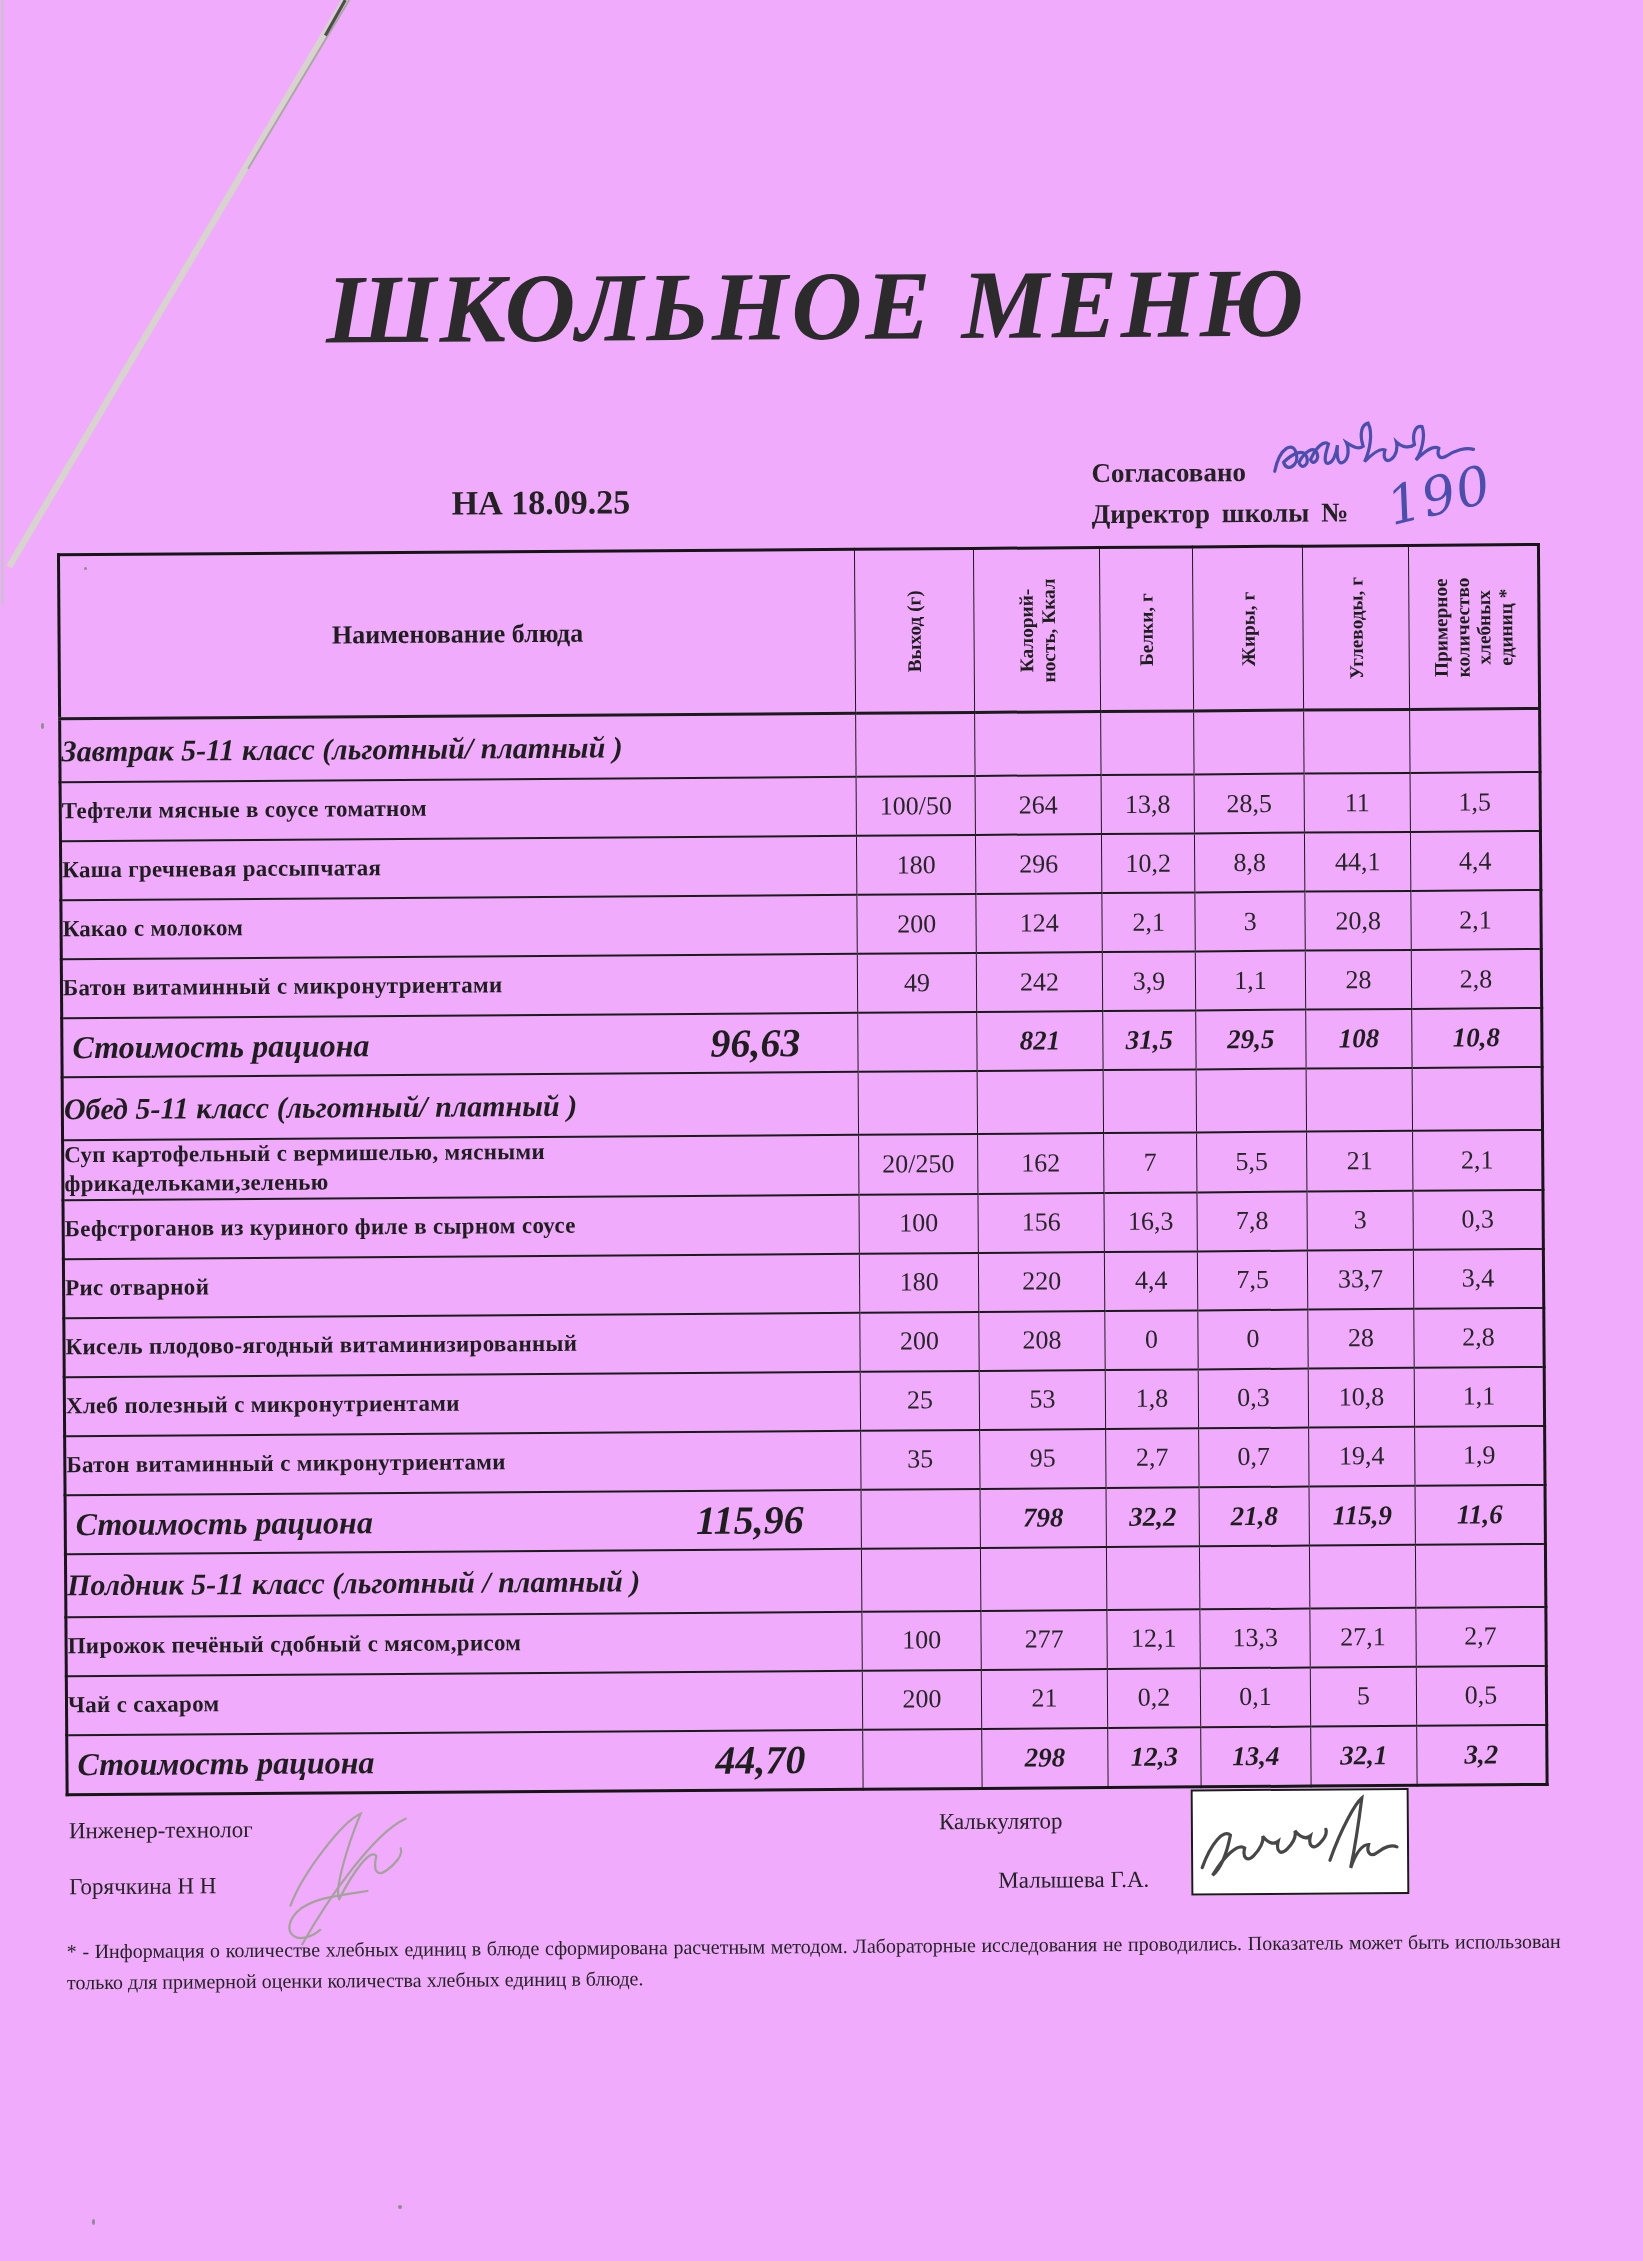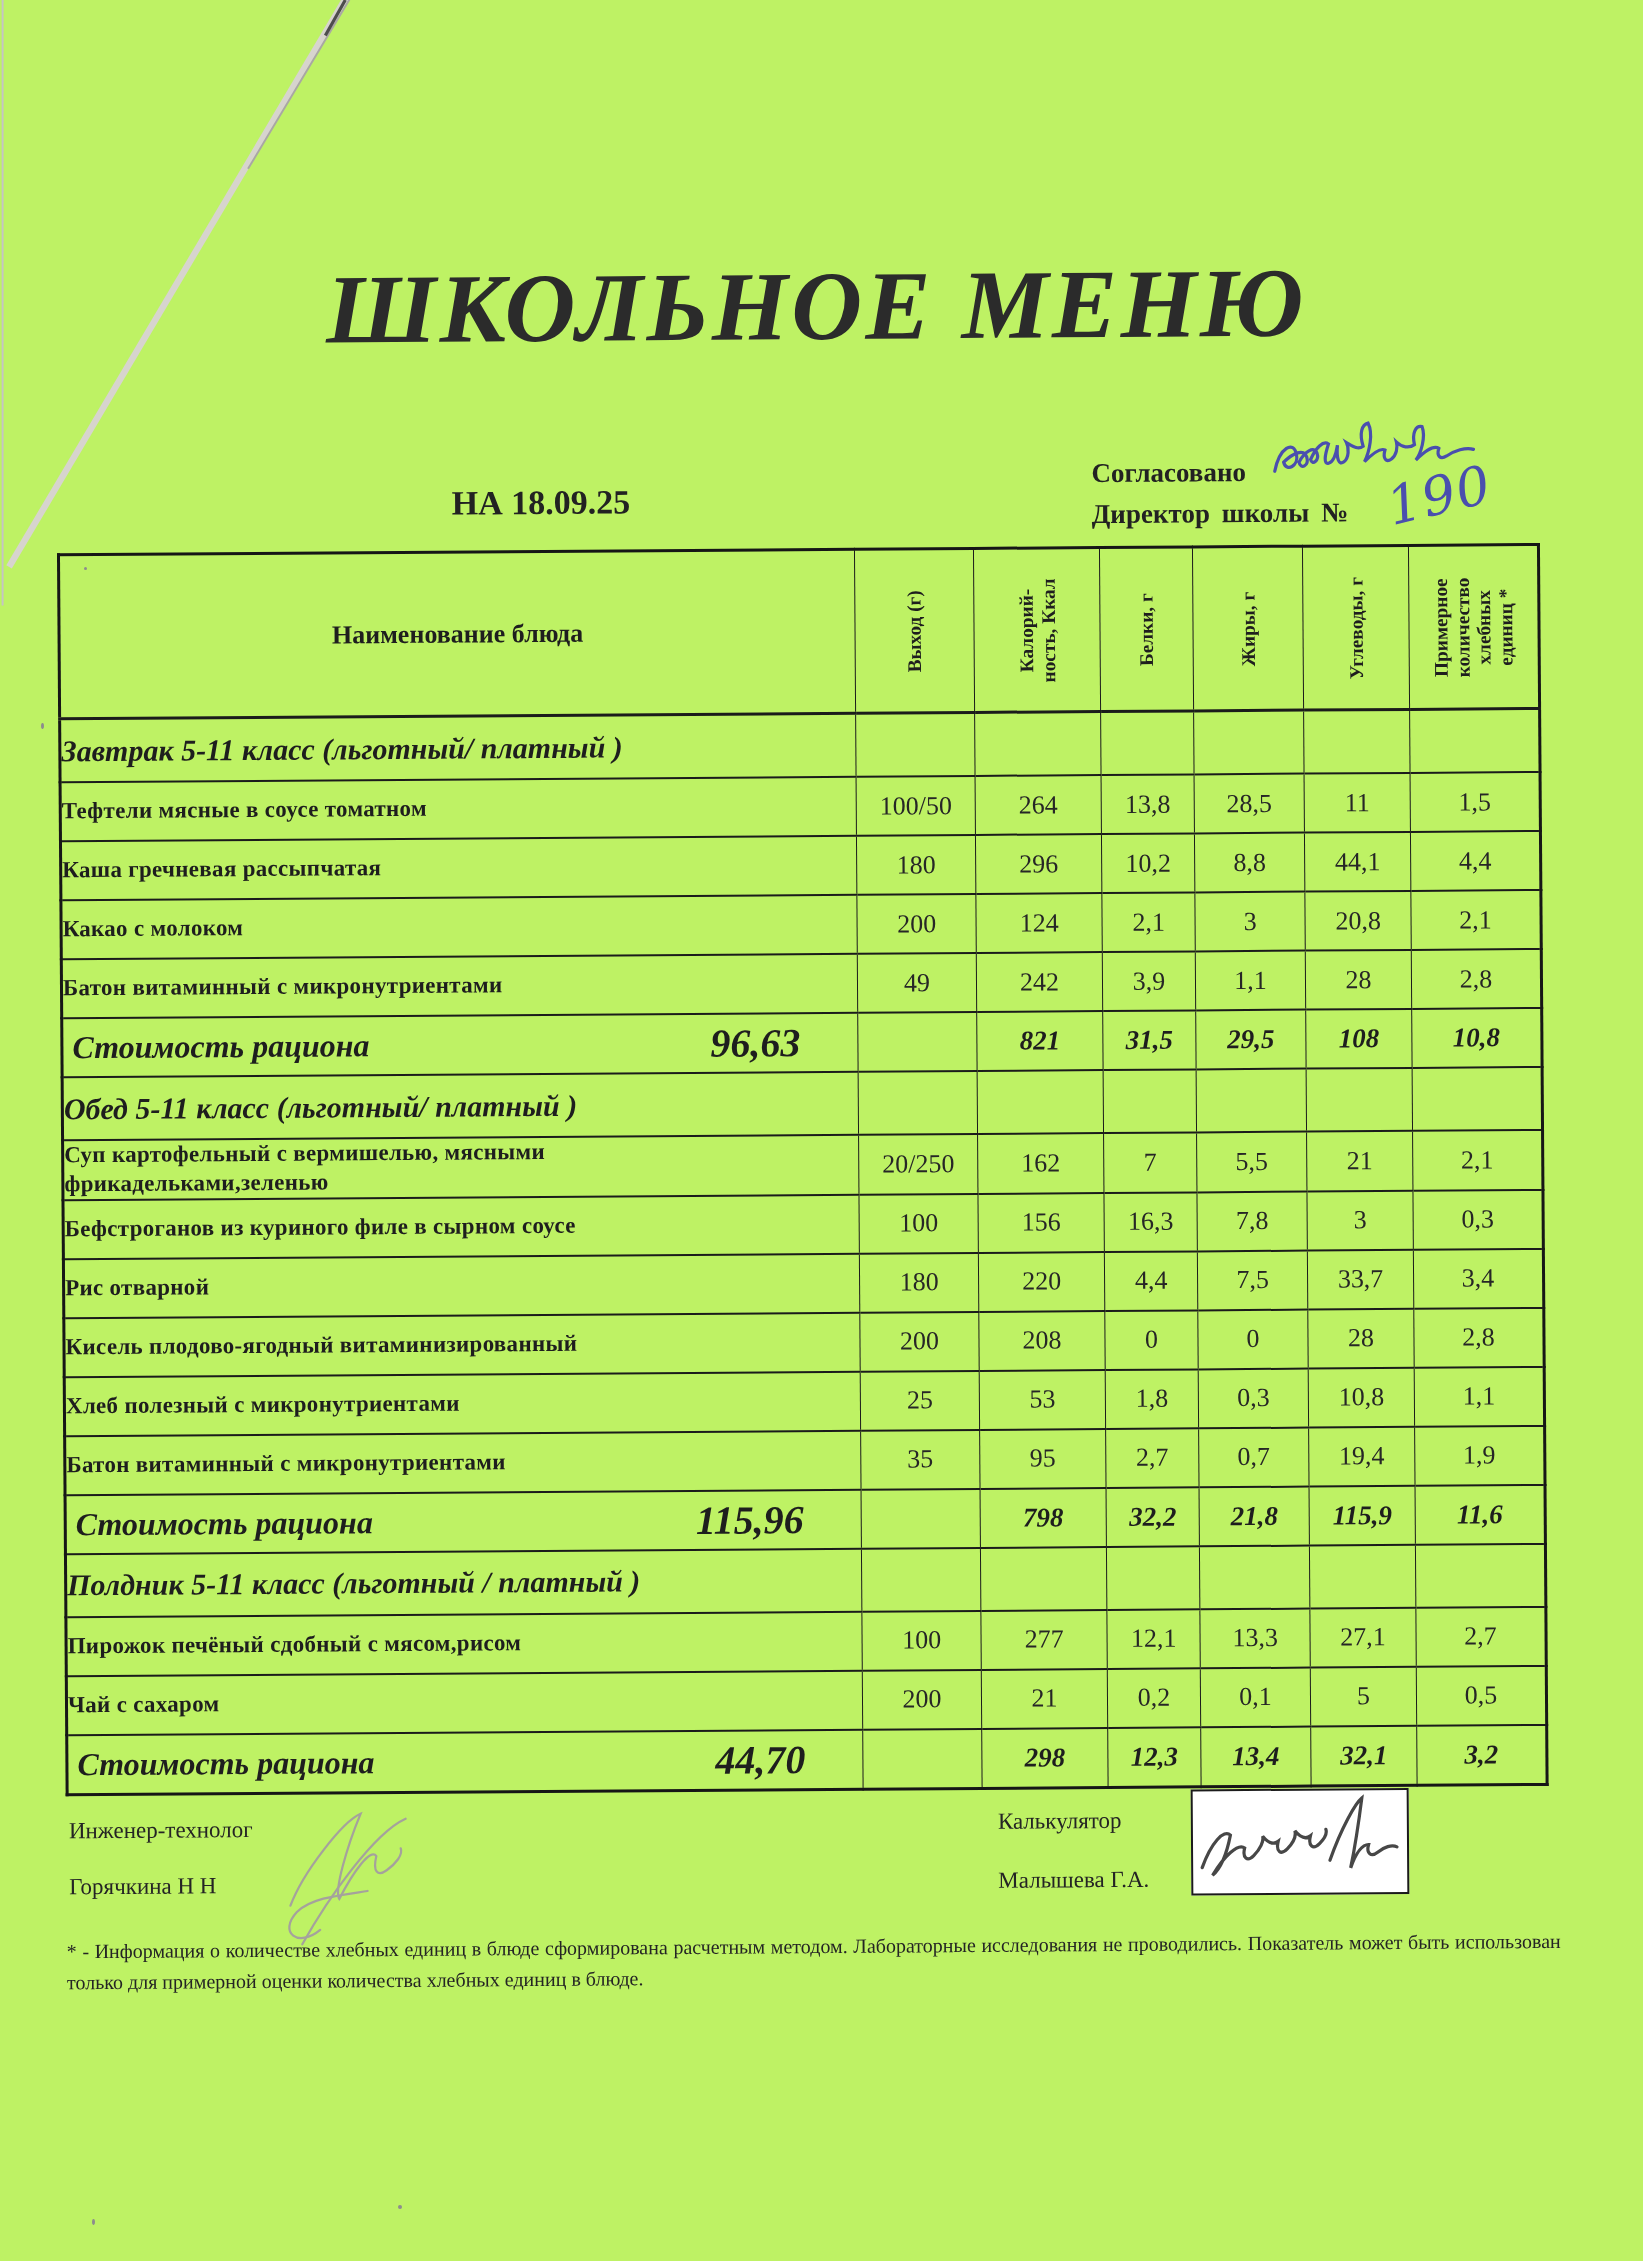--- a/index.html
+++ b/index.html
@@ -1,17 +1,17 @@
 <!DOCTYPE html>
 <html style="font-size:10.3px"><head>
 <meta charset="utf-8">
 <style>
   html,body{margin:0;padding:0;background:#e8e8e8;}
   .page{
-    position:relative;width:1644px;height:2261px;background:#bef264;
+    position:relative;width:1644px;height:2261px;background:#f0abfc;
     overflow:hidden;font-family:"Liberation Serif","DejaVu Serif",serif;color:#1e1e1e;
   }
   .tilt{position:absolute;left:0;top:0;width:1644px;height:2261px;
     transform:rotate(-0.4deg);transform-origin:822px 1128px;}
   
   .doc-title{
     position:absolute;left:0;top:250px;width:1644px;text-align:center;
     font-size:98px;font-weight:bold;font-style:italic;letter-spacing:3.2px;
     color:#2b2b2b;white-space:nowrap;
   }
@@ -352,21 +352,21 @@
     <div class="foot-text" style="left:64px;top:1813px;">Инженер-технолог</div>
     <div class="foot-text" style="left:64px;top:1869px;">Горячкина Н Н</div>
     <svg class="artifact" width="193" height="155" viewBox="0 0 300 240" style="left:258px;top:1791px;">
       <g fill="none" stroke="#a5a29c" stroke-width="3.5" stroke-linecap="round">
         <path d="M42,172 C62,120 124,42 152,30 C130,82 110,150 118,162 C140,120 168,82 176,96 C170,120 178,128 192,118 C206,108 218,94 214,84"></path>
         <path d="M60,232 C100,162 172,60 222,38"></path>
         <path d="M88,210 C54,238 22,214 52,182 C74,160 120,156 162,150"></path>
       </g>
     </svg>
 
-    <div class="foot-text" style="left:993px;top:1810px;text-align:right;">Калькулятор</div>
+    <div class="foot-text" style="left:934px;top:1810px;text-align:right;">Калькулятор</div>
     <div class="foot-text" style="left:993px;top:1869px;">Малышева Г.А.</div>
     <div class="stamp-box">
       <svg width="213" height="97" viewBox="0 0 330 150">
         <g fill="none" stroke="#474747" stroke-width="5" stroke-linecap="round">
           <path d="M14,118 C28,80 48,58 58,68 C52,98 42,120 30,130 C48,100 70,80 80,88 C76,104 84,110 94,100
                    C104,90 110,78 108,70 C116,80 124,84 132,78 C128,94 136,100 146,90 C156,80 160,70 158,62
                    C166,72 174,76 182,70 C178,86 186,92 196,82 C204,74 208,66 206,60"></path>
           <path d="M212,108 C230,58 252,20 262,12 C258,42 250,92 244,120 C252,98 262,84 272,84 C268,98 276,104 286,96 C296,88 308,84 316,88"></path>
         </g>
       </svg>

